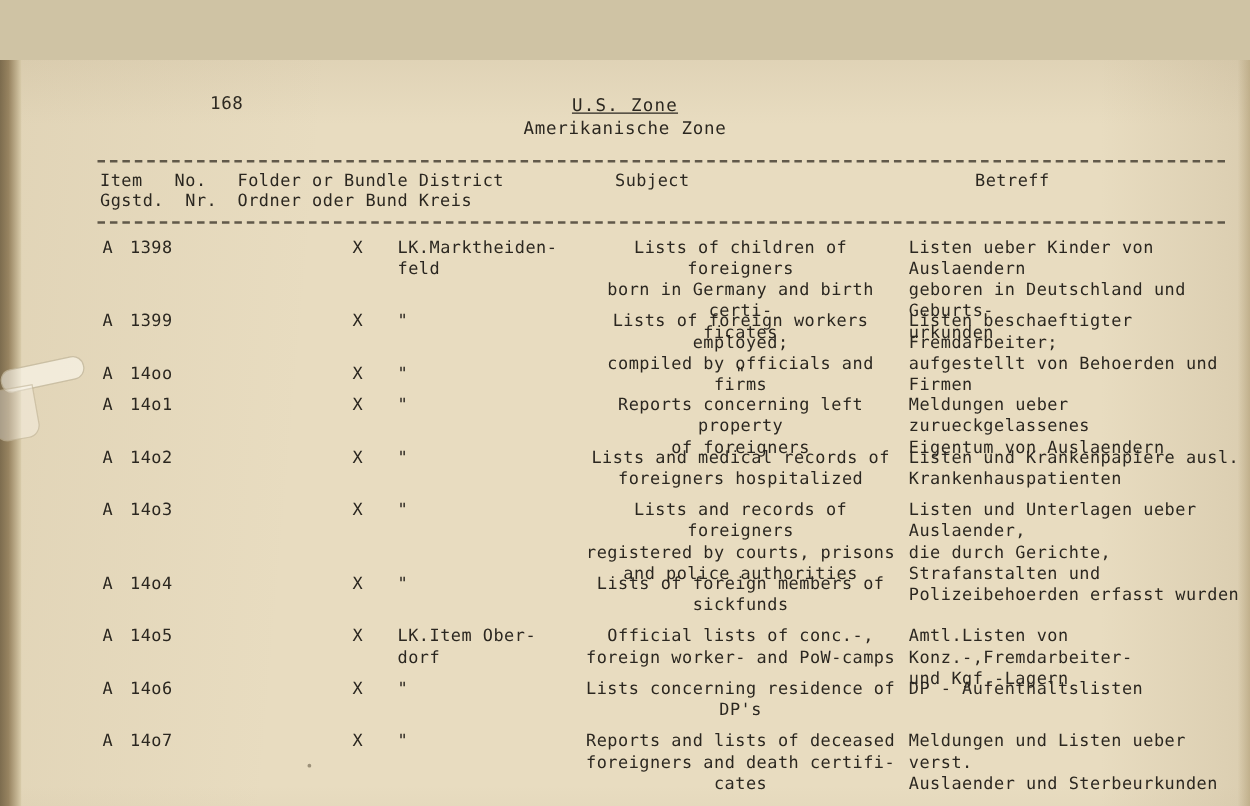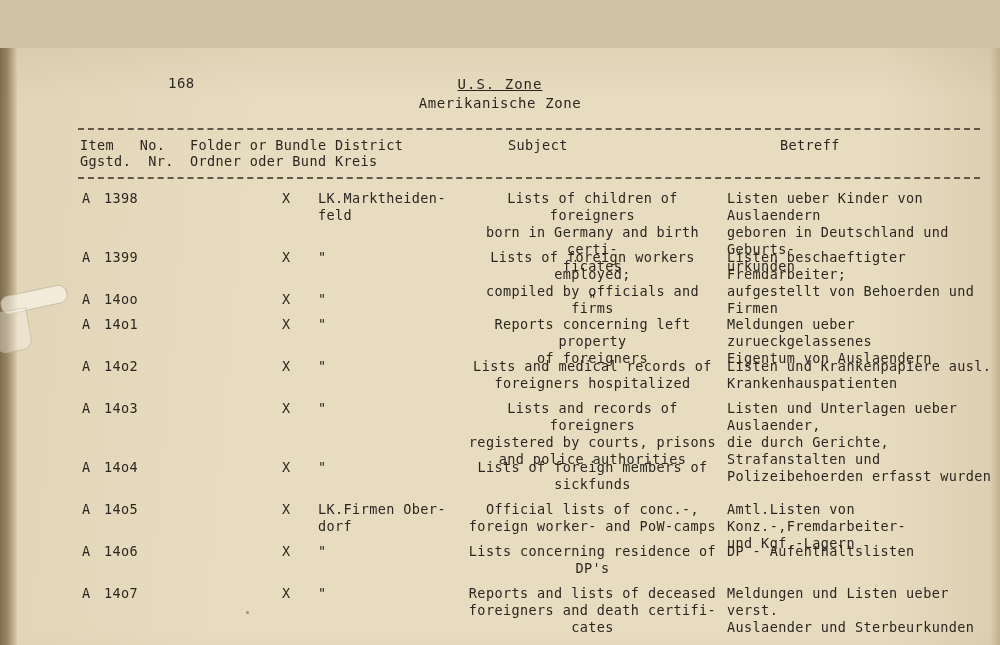--- a/index.html
+++ b/index.html
@@ -125,21 +125,21 @@
     top: 89px;
     font-size: 13.5px;
     color: #2b2720;
     line-height: 16px;
     letter-spacing: 0.4px;
     white-space: pre;
   }
   .ch-item    { left: 80px; }
   .ch-folder  { left: 190px; }
   .ch-district{ left: 335px; }
-  .ch-subject { left: 508px; }
+  .ch-subject { left: 492px; }
   .ch-betreff { left: 780px; }
 
   .table {
     position: absolute;
     left: 0;
     top: 142px;
     width: 1000px;
   }
   .row {
     position: relative;
@@ -274,21 +274,21 @@
         <div class="cell c-no">14o4</div>
         <div class="cell c-x">X</div>
         <div class="cell c-dist">"</div>
         <div class="cell c-subj">Lists of foreign members of
 sickfunds</div>
       </div>
       <div class="row" style="height: 34px; margin-bottom: 8px;">
         <div class="cell c-letter">A</div>
         <div class="cell c-no">14o5</div>
         <div class="cell c-x">X</div>
-        <div class="cell c-dist">LK.Firmen Ober-
+        <div class="cell c-dist">LK.Item Ober-
         dorf</div>
         <div class="cell c-subj">Official lists of conc.-,
 foreign worker- and PoW-camps</div>
         <div class="cell c-betr">Amtl.Listen von Konz.-,Fremdarbeiter-
 und Kgf.-Lagern</div>
       </div>
       <div class="row" style="height: 34px; margin-bottom: 8px;">
         <div class="cell c-letter">A</div>
         <div class="cell c-no">14o6</div>
         <div class="cell c-x">X</div>

